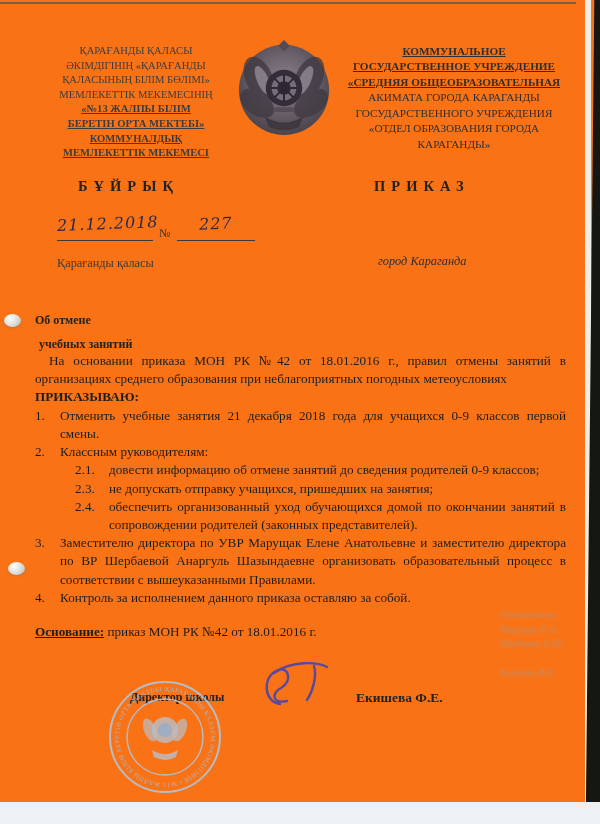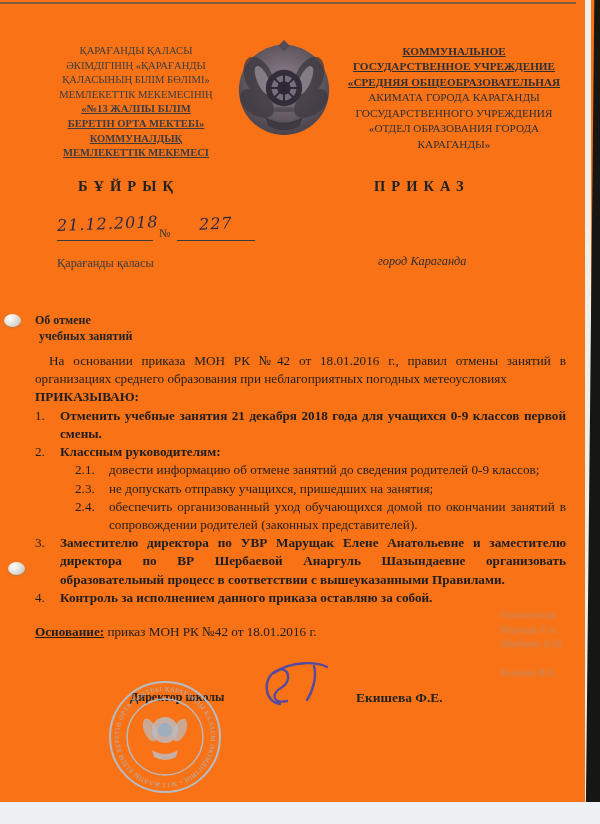--- a/index.html
+++ b/index.html
@@ -29,28 +29,28 @@
   .hand{font-family:"DejaVu Serif", serif;font-style:italic;color:#28284a;font-size:16px;
         letter-spacing:1px;transform:rotate(-2.2deg);display:inline-block;}
   .u1{position:absolute;left:0;top:0;width:96px;border-bottom:1px solid #3a3a3a;height:26px;}
   .nosign{position:absolute;left:102px;top:12px;font-size:12px;color:#333;}
   .u2{position:absolute;left:120px;top:0;width:78px;border-bottom:1px solid #3a3a3a;height:26px;text-align:center;}
   
   .place-kk{position:absolute;top:256px;left:57px;font-size:12.3px;color:#3a3a3e;}
   .place-ru{position:absolute;top:254px;left:378px;font-size:12.3px;color:#2d2d31;font-style:italic;}
   
   .subject{position:absolute;top:312px;left:35px;font-weight:bold;font-size:12px;line-height:1.35;}
-  .subject .l2{margin-left:4px;}
+  .subject .l2{margin-left:4px;margin-top:8px;}
   
   .body{position:absolute;top:352px;left:35px;width:531px;font-size:13.2px;line-height:1.38;color:#1d1d20;}
   .intro{text-align:justify;text-indent:14px;margin:0;}
   .decree{font-weight:bold;margin:0;}
   .item{display:flex;}
   .item .num{flex:none;width:25px;}
-  .item .txt{flex:1;text-align:justify;font-weight:bold;}
+  .item .txt{flex:1;text-align:justify;}
   .subitem{display:flex;margin-left:40px;}
   .subitem .num{flex:none;width:34px;}
   .subitem .txt{flex:1;text-align:justify;}
   .basis{margin-top:16px;}
   
   .sig-title{position:absolute;top:690px;left:130px;font-weight:bold;font-size:12px;}
   .sig-name{position:absolute;top:690px;left:356px;font-weight:bold;font-size:13.5px;}
   .sig-svg{position:absolute;top:658px;left:256px;}
   
   .stamp{position:absolute;top:678px;left:106px;opacity:.85;}

